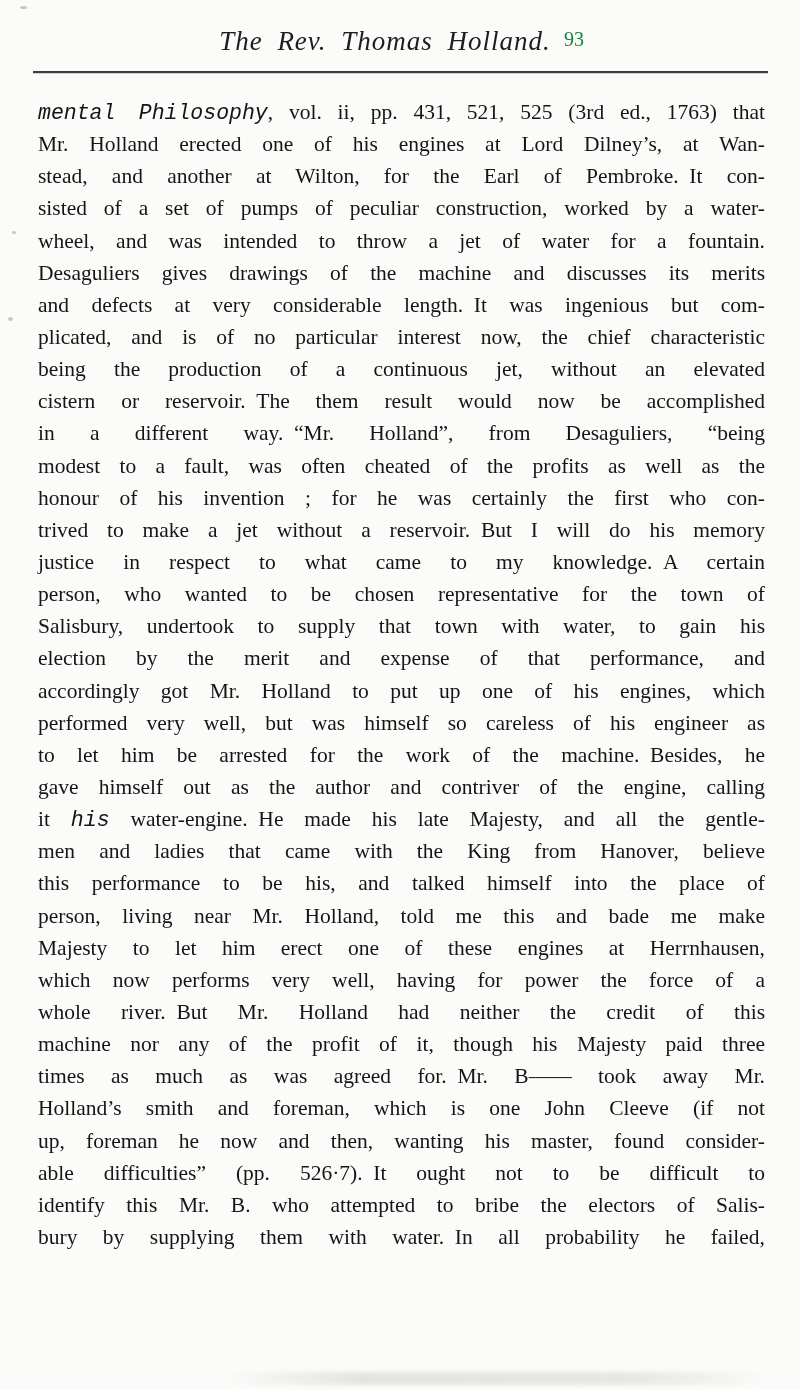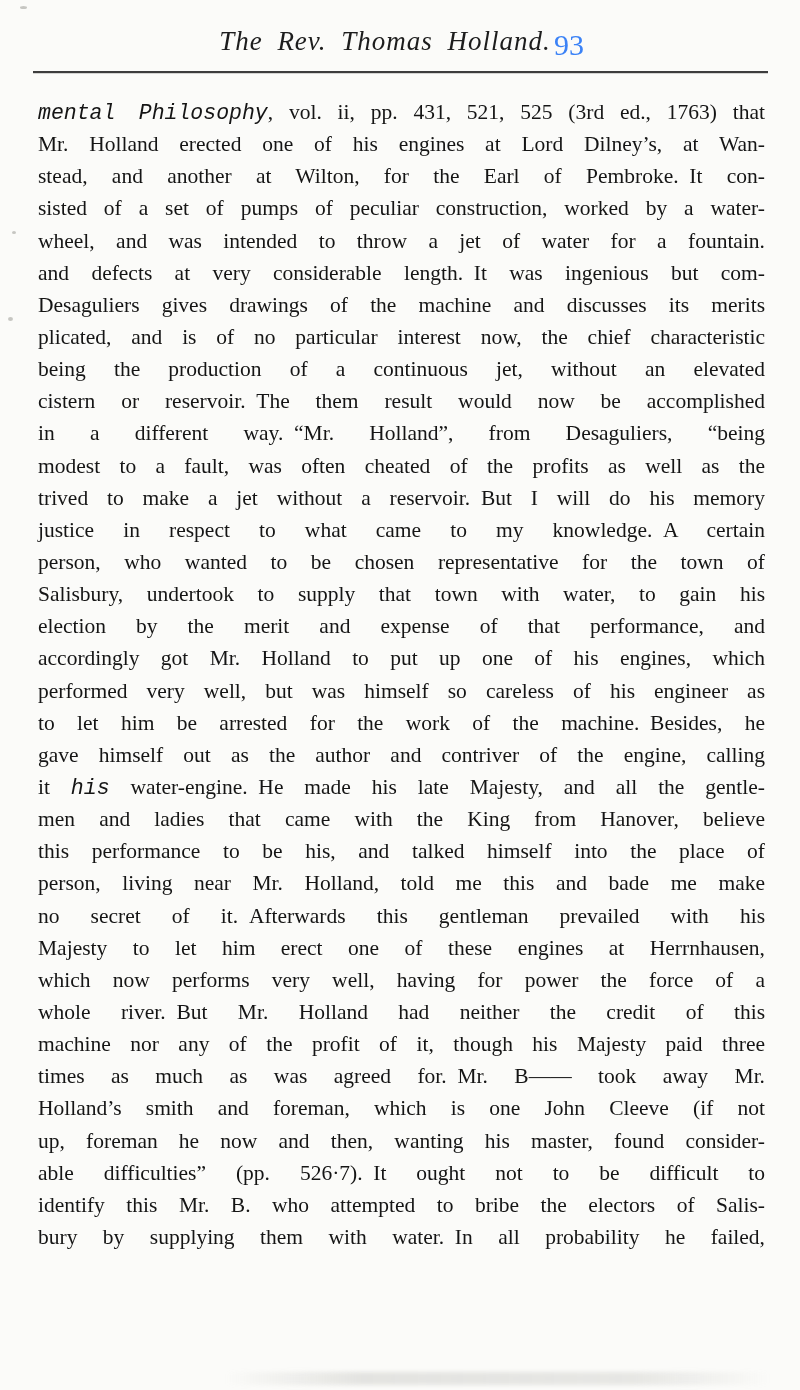--- a/index.html
+++ b/index.html
@@ -16,22 +16,22 @@
     position: absolute; left: 35px; width: 700px;
     text-align: center;
     font-style: italic;
     font-size: 27px;
     letter-spacing: 1px;
     word-spacing: 7px;
     color: #1d1d1d;
   }
   .page-number {
     position: absolute; right: 64px; top: 2px;
-    font-size: 30px;
-    color: #3b82f6;
+    font-size: 20px;
+    color: #15803d;
   }
   .header-rule {
     position: absolute; top: 71px; left: 33px; width: 735px; height: 2px;
     background: #3d3d3d;
     box-shadow: 0 1px 0 rgba(90,90,90,.25);
   }
   .text-block {
     position: absolute; top: 96px; left: 38px; width: 727px;
     font-size: 21.5px;
     color: #151515;
@@ -70,41 +70,41 @@
 </div>
 
 <div class="header-rule"></div>
 
 <div class="text-block">
     <div class="line"><span class="it">mental Philosophy</span><span>, vol. ii, pp. 431, 521, 525 (3rd ed., 1763) that</span></div>
     <div class="line"><span>Mr. Holland erected one of his engines at Lord Dilney’s, at Wan-</span></div>
     <div class="line"><span>stead, and another at Wilton, for the Earl of Pembroke. It con-</span></div>
     <div class="line"><span>sisted of a set of pumps of peculiar construction, worked by a water-</span></div>
     <div class="line"><span>wheel, and was intended to throw a jet of water for a fountain.</span></div>
+    <div class="line"><span>Desaguliers gives drawings of the machine and discusses its merits</span></div>
     <div class="line"><span>and defects at very considerable length. It was ingenious but com-</span></div>
-    <div class="line"><span>Desaguliers gives drawings of the machine and discusses its merits</span></div>
     <div class="line"><span>plicated, and is of no particular interest now, the chief characteristic</span></div>
     <div class="line"><span>being the production of a continuous jet, without an elevated</span></div>
     <div class="line"><span>cistern or reservoir. The them result would now be accomplished</span></div>
     <div class="line"><span>in a different way. “Mr. Holland”, from Desaguliers, “being</span></div>
     <div class="line"><span>modest to a fault, was often cheated of the profits as well as the</span></div>
+    <div class="line"><span>honour of his invention ; for he was certainly the first who con-</span></div>
     <div class="line"><span>trived to make a jet without a reservoir. But I will do his memory</span></div>
     <div class="line"><span>justice in respect to what came to my knowledge. A certain</span></div>
     <div class="line"><span>person, who wanted to be chosen representative for the town of</span></div>
     <div class="line"><span>Salisbury, undertook to supply that town with water, to gain his</span></div>
     <div class="line"><span>election by the merit and expense of that performance, and</span></div>
     <div class="line"><span>accordingly got Mr. Holland to put up one of his engines, which</span></div>
     <div class="line"><span>performed very well, but was himself so careless of his engineer as</span></div>
     <div class="line"><span>to let him be arrested for the work of the machine. Besides, he</span></div>
     <div class="line"><span>gave himself out as the author and contriver of the engine, calling</span></div>
     <div class="line"><span>it </span><span class="it">his</span><span> water-engine. He made his late Majesty, and all the gentle-</span></div>
     <div class="line"><span>men and ladies that came with the King from Hanover, believe</span></div>
     <div class="line"><span>this performance to be his, and talked himself into the place of</span></div>
     <div class="line"><span>person, living near Mr. Holland, told me this and bade me make</span></div>
-    <div class="line"><span>no secret of it. Afterwards this gentleman prevailed with his</span></div>
     <div class="line"><span>Majesty to let him erect one of these engines at Herrnhausen,</span></div>
     <div class="line"><span>which now performs very well, having for power the force of a</span></div>
     <div class="line"><span>whole river. But Mr. Holland had neither the credit of this</span></div>
     <div class="line"><span>machine nor any of the profit of it, though his Majesty paid three</span></div>
     <div class="line"><span>times as much as was agreed for. Mr. B—— took away Mr.</span></div>
     <div class="line"><span>Holland’s smith and foreman, which is one John Cleeve (if not</span></div>
     <div class="line"><span>up, foreman he now and then, wanting his master, found consider-</span></div>
     <div class="line"><span>able difficulties” (pp. 526·7). It ought not to be difficult to</span></div>
     <div class="line"><span>identify this Mr. B. who attempted to bribe the electors of Salis-</span></div>
     <div class="line"><span>bury by supplying them with water. In all probability he failed,</span></div>

